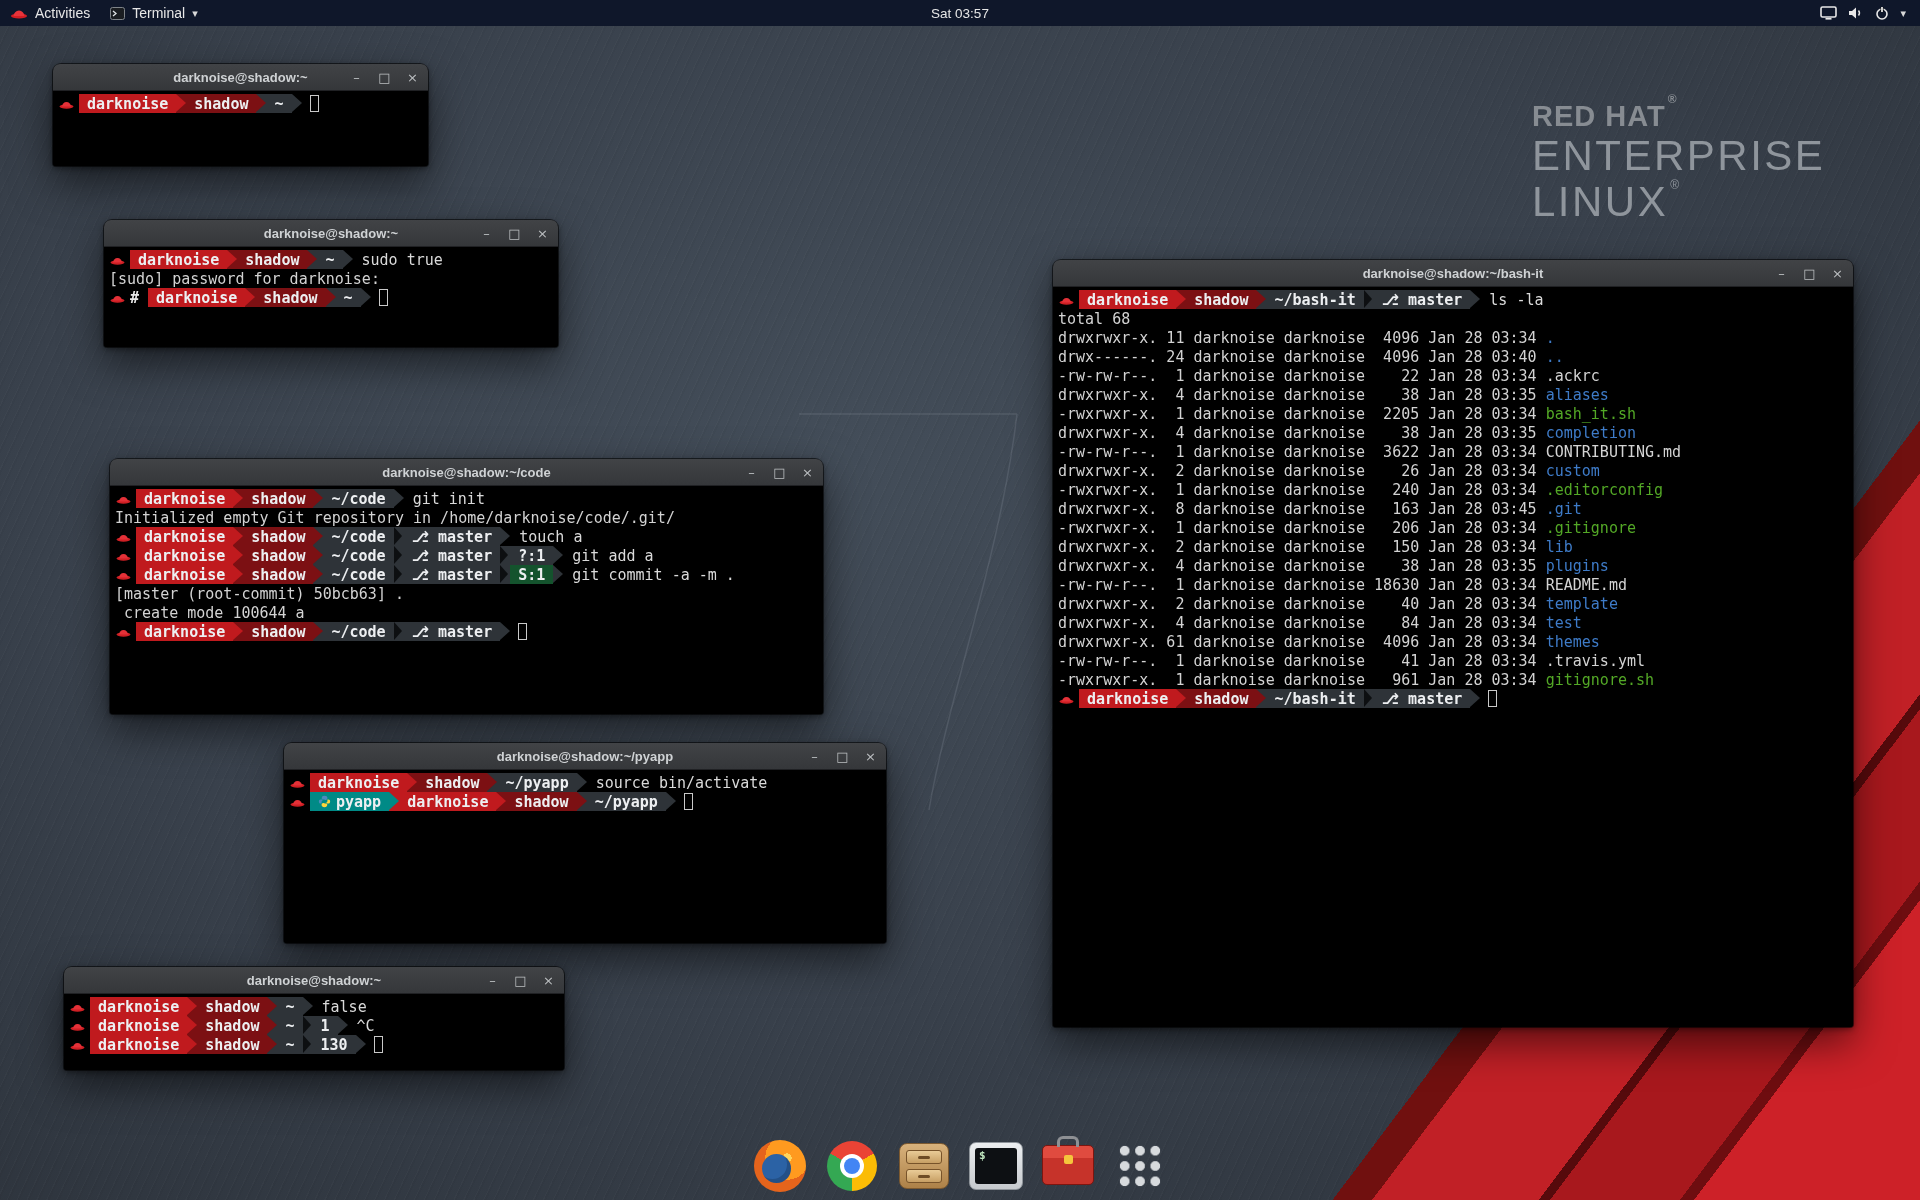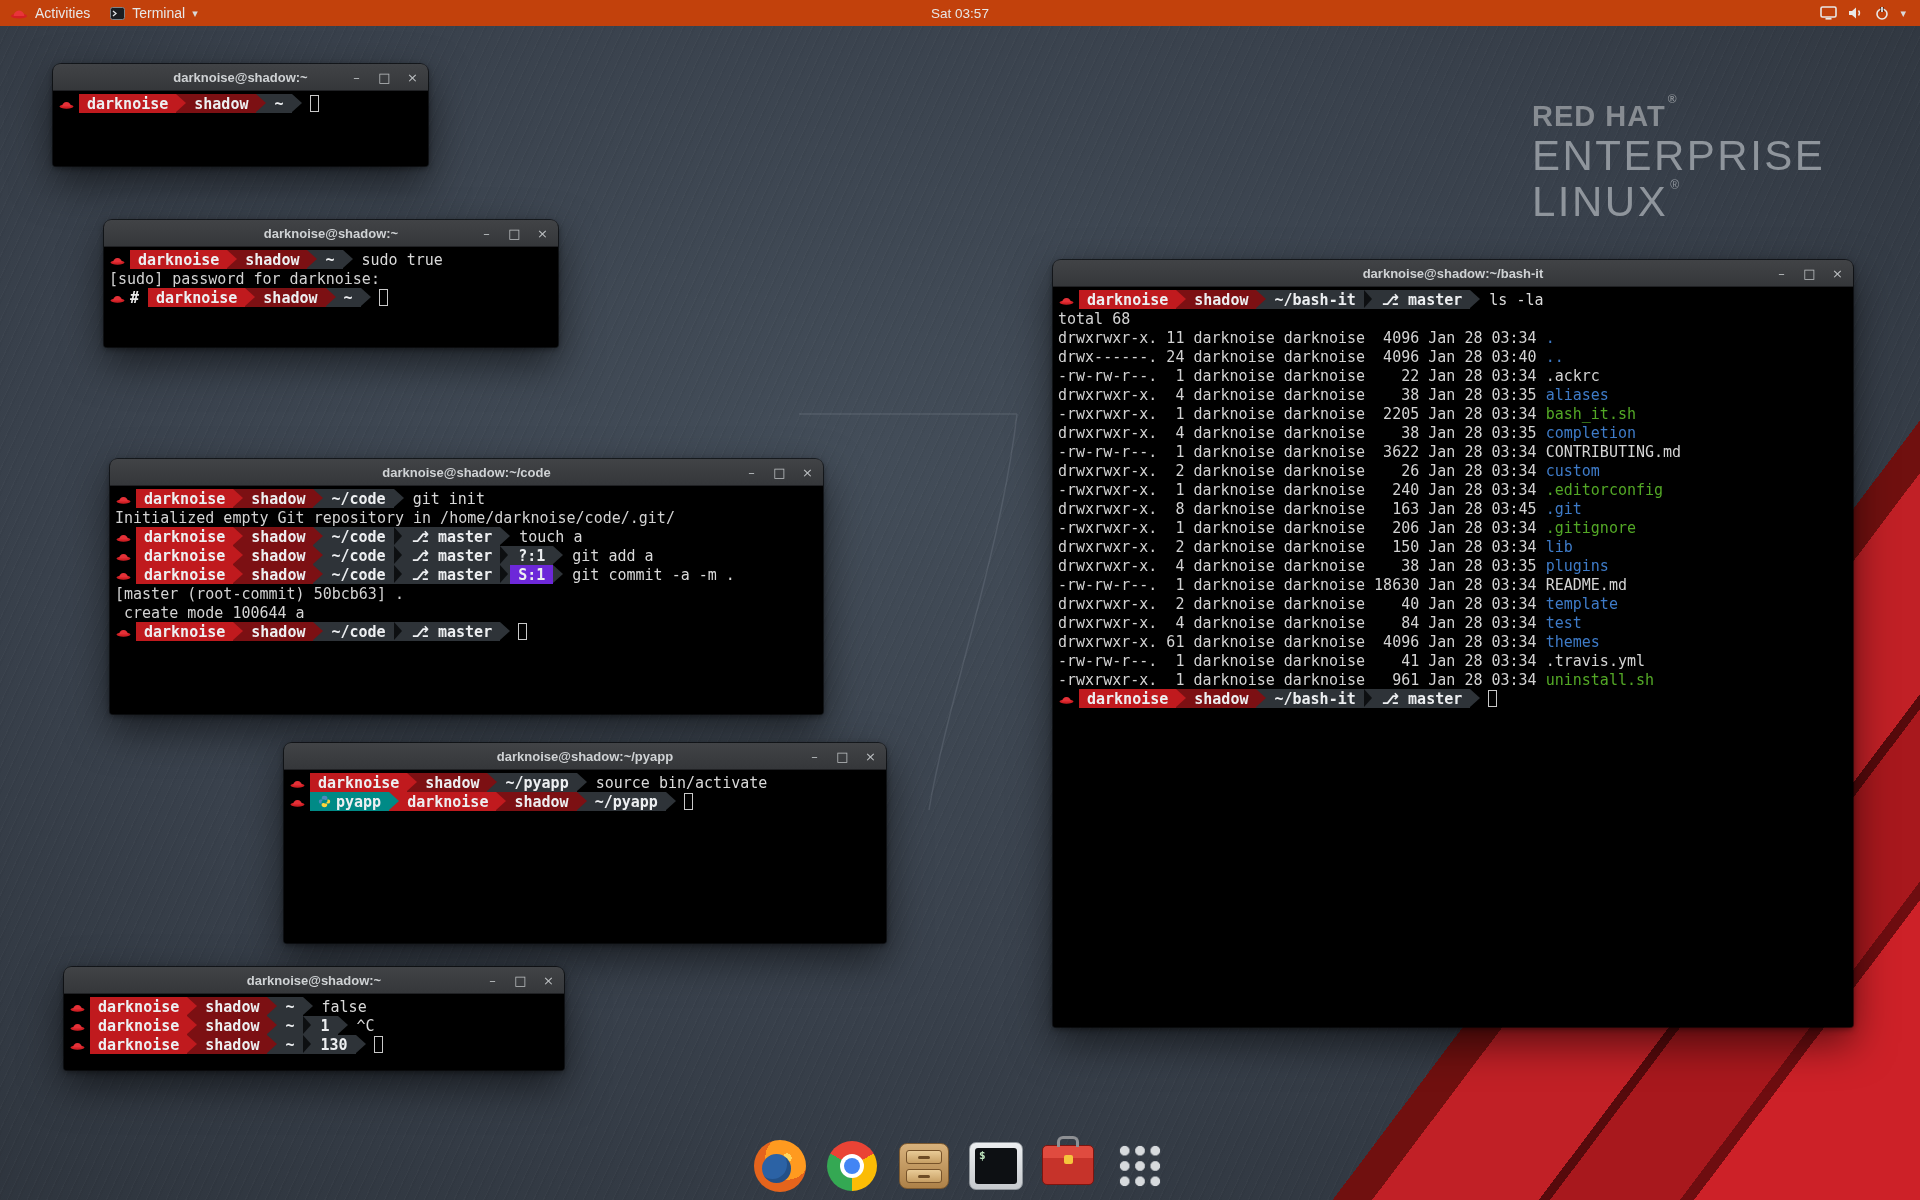--- a/index.html
+++ b/index.html
@@ -24,21 +24,21 @@
       #a8181d 86.9% 91.5%,
       #6e0d10 91.5% 92%,
       #cd2128 92% 100%)}
   .swoosh{position:absolute;left:795px;top:402px;z-index:1}
   .brand{position:absolute;left:1532px;top:100px;z-index:1;user-select:none}
   .brand .b1{color:#878c92;font-size:29px;font-weight:700;letter-spacing:1px}
   .brand .b2{color:#8f959c;font-size:42px;font-weight:400;letter-spacing:2.5px;line-height:1.1}
   .brand sup{font-size:12px;position:relative;top:-12px;left:2px}
 
   
-  .topbar{position:absolute;top:0;left:0;right:0;height:26px;background:#c2410c;color:#e7e7e7;
+  .topbar{position:absolute;top:0;left:0;right:0;height:26px;background:#0f172a;color:#e7e7e7;
     display:flex;align-items:center;font-size:14px;z-index:50}
   .tb-left{display:flex;align-items:center;height:100%}
   .tb-item{display:flex;align-items:center;gap:7px;height:100%;padding:0 10px;cursor:default}
   .clockwrap{position:absolute;left:0;right:0;text-align:center;pointer-events:none}
   .clock{font-weight:400;font-size:13.5px;pointer-events:auto}
   .status{position:absolute;right:4px;top:0;height:26px;display:flex;align-items:center;gap:11px;padding:0 10px}
   .caret{font-size:11px;color:#d9d9d9}
 
   
   .window{position:absolute;z-index:10;background:#000;border-radius:8px 8px 3px 3px;
@@ -345,21 +345,21 @@
             <i class="tri" style="border-left-color: rgb(124, 16, 19);"></i>
           </span>
           <span class="seg" style="background: rgb(46, 51, 56);">~/code</span>
           <span class="arr" style="background: rgb(46, 51, 56);">
             <i class="tri" style="border-left-color: rgb(13, 15, 17); border-left-width: 8px;"></i>
           </span>
           <span class="seg" style="background: rgb(46, 51, 56);">⎇ master</span>
           <span class="arr" style="background: rgb(46, 51, 56);">
             <i class="tri" style="border-left-color: rgb(13, 15, 17); border-left-width: 8px;"></i>
           </span>
-          <span class="seg" style="background: #6d28d9;">S:1</span>
+          <span class="seg" style="background: #14532d;">S:1</span>
           <span class="arr">
             <i class="tri" style="border-left-color: rgb(46, 51, 56);"></i>
           </span>
           <span class="tcmd"> git commit -a -m .</span>
         </div>
         <div class="tline">
           <span class="tout">[master (root-commit) 50bcb63] .</span>
         </div>
         <div class="tline">
           <span class="tout"> create mode 100644 a</span>
@@ -629,21 +629,21 @@
         <div class="tline">
           <span class="tout">drwxrwxr-x. 61 darknoise darknoise  4096 Jan 28 03:34 </span>
           <span class="fn fn-blue">themes</span>
         </div>
         <div class="tline">
           <span class="tout">-rw-rw-r--.  1 darknoise darknoise    41 Jan 28 03:34 </span>
           <span class="fn fn-plain">.travis.yml</span>
         </div>
         <div class="tline">
           <span class="tout">-rwxrwxr-x.  1 darknoise darknoise   961 Jan 28 03:34 </span>
-          <span class="fn fn-green">uninstall.sh</span>
+          <span class="fn fn-green">gitignore.sh</span>
         </div>
         <div class="tline">
           <svg viewBox="0 0 15 10" class="hat">
             <ellipse cx="7.5" cy="7.6" rx="7" ry="2.1" fill="#cf1f24"></ellipse>
             <path d="M3 7.6a4.5 4.5 0 0 1 9 0z" fill="#e43138"></path>
           </svg>
           <span class="seg" style="background: rgb(192, 26, 30);">darknoise</span>
           <span class="arr" style="background: rgb(124, 16, 19);">
             <i class="tri" style="border-left-color: rgb(192, 26, 30);"></i>
           </span>

